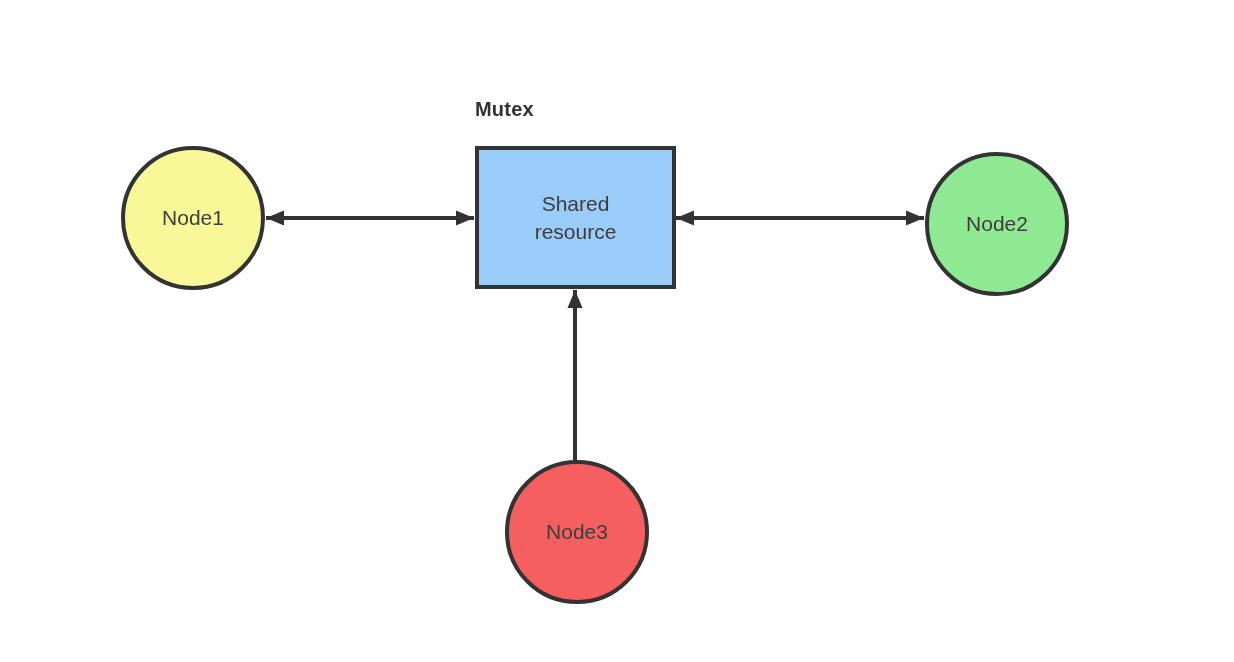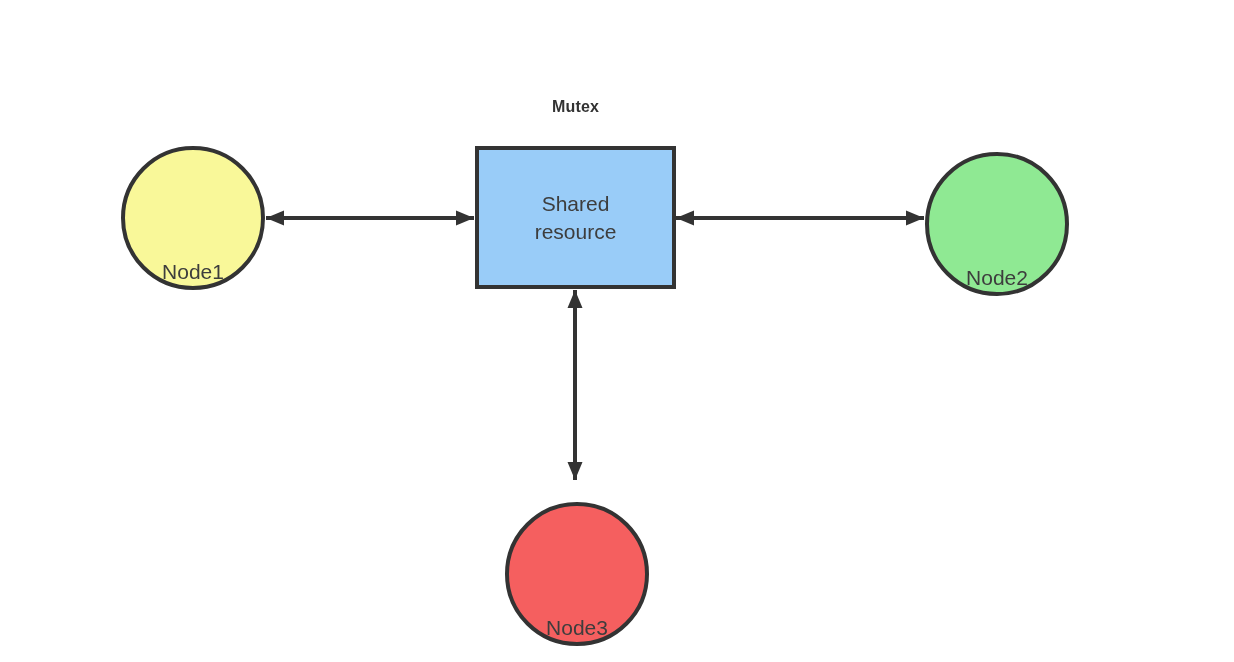--- a/index.html
+++ b/index.html
@@ -11,22 +11,22 @@
     width: 1234px;
     height: 662px;
     background: #ffffff;
   }
 
   .diagram-title {
     position: absolute;
     left: 475px;
     top: 98px;
     width: 201px;
-    text-align: center;
-    font-size: 16px;
+    text-align: left;
+    font-size: 20px;
     font-weight: bold;
     color: #333333;
     letter-spacing: 0.2px;
   }
 
   .shared-box {
     position: absolute;
     left: 475px;
     top: 146px;
     width: 201px;
@@ -46,27 +46,27 @@
     white-space: pre-line;
   }
 
   .node {
     position: absolute;
     width: 144px;
     height: 144px;
     border: 4px solid #333333;
     border-radius: 50%;
     display: flex;
-    align-items: flex-end;
+    align-items: center;
     justify-content: center;
   }
 
   .node-1 { left: 121px; top: 146px; background: #f9f899; }
   .node-2 { left: 925px; top: 152px; background: #8fe993; }
-  .node-3 { left: 505px; top: 502px; background: #f55f5f; }
+  .node-3 { left: 505px; top: 460px; background: #f55f5f; }
 
   .connections {
     position: absolute;
     left: 0;
     top: 0;
     width: 1234px;
     height: 662px;
     pointer-events: none;
   }
 

